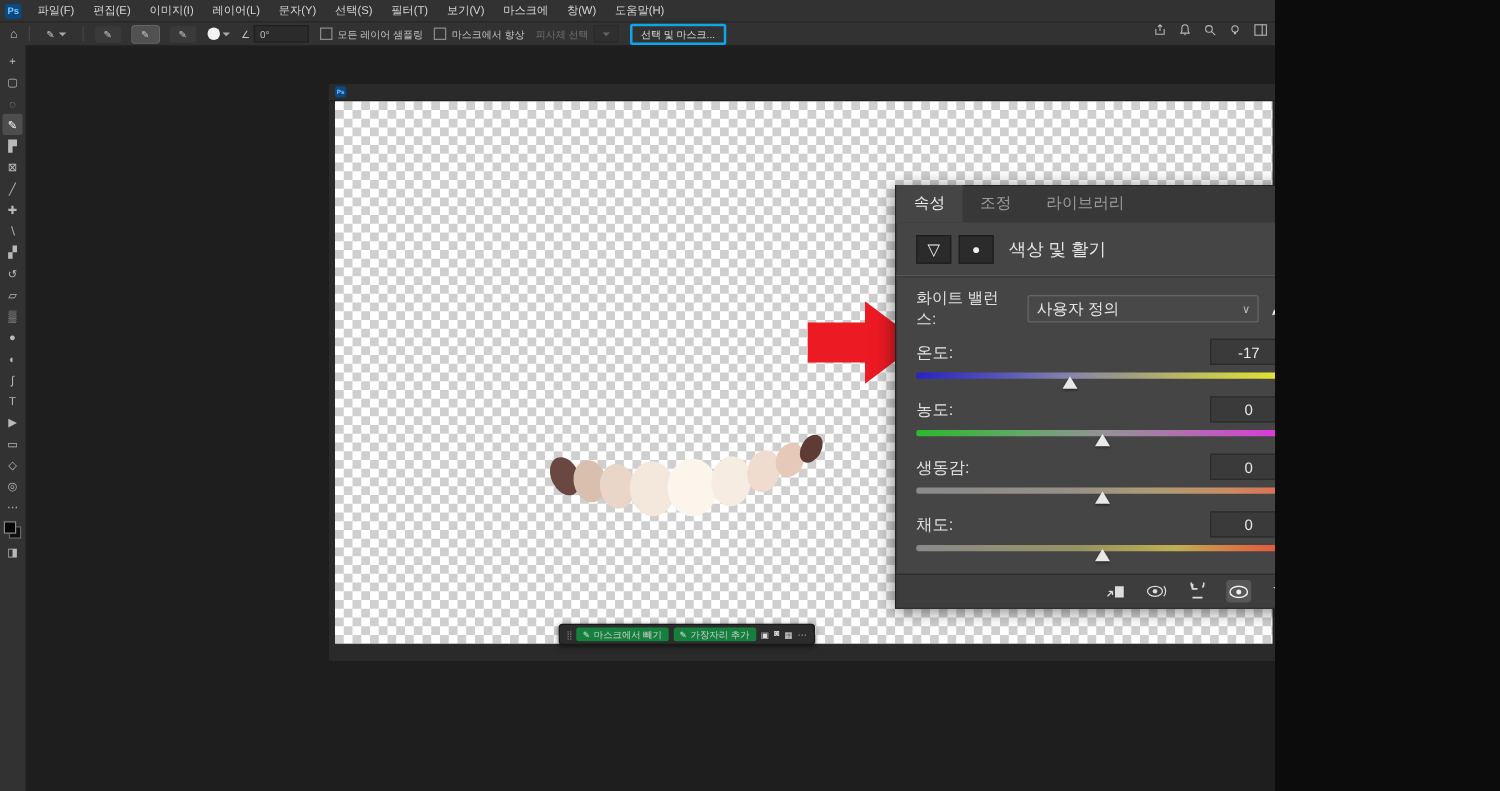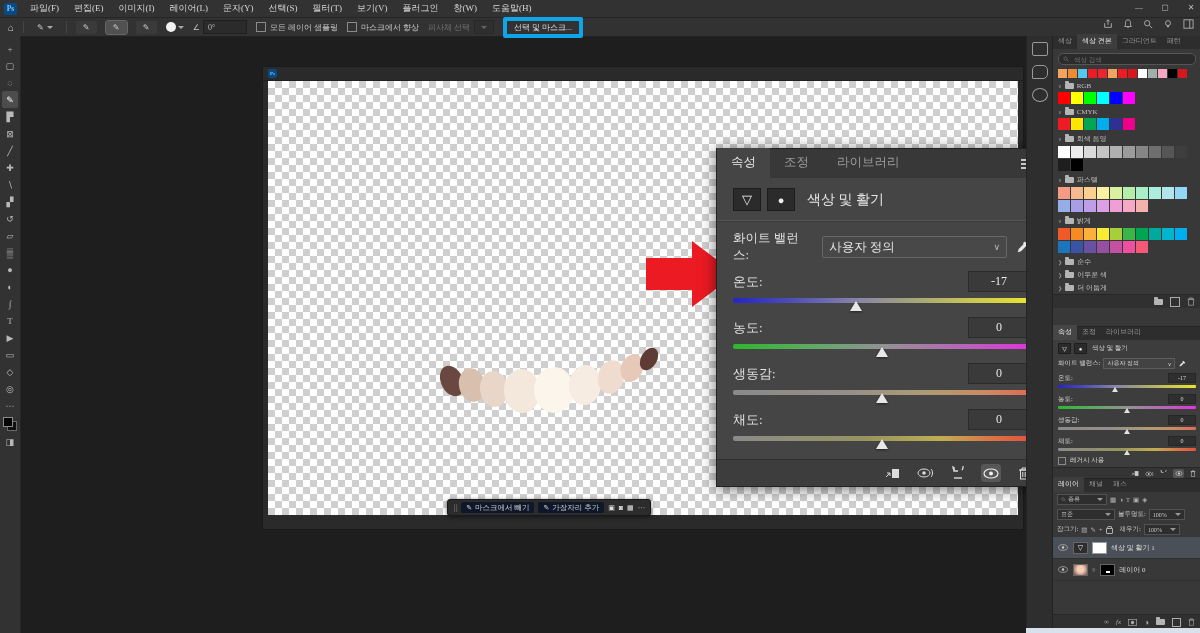--- a/index.html
+++ b/index.html
@@ -1,52 +1,52 @@
 <!DOCTYPE html>
 <html><head>
 <meta charset="utf-8">
 <style>
   html,body{margin:0;padding:0;background:#0c0c0c;}
-  #app{position:relative;width:1200px;height:633px;background:#1e1e1e;overflow:hidden;
-       font-family:Liberation Serif, serif;color:#c9c9c9;-webkit-font-smoothing:antialiased;}
+  #app{position:relative;width:1020px;height:633px;background:#1e1e1e;overflow:hidden;
+       font-family:Liberation Sans, sans-serif;color:#c9c9c9;-webkit-font-smoothing:antialiased;}
   .abs{position:absolute;}
   .flex{display:flex;align-items:center;}
   
   #menubar{left:0;top:0;width:1200px;height:17px;background:#323232;border-bottom:1px solid #262626;font-size:9px;color:#d6d6d6;gap:11px;padding-left:4px;}
   #menubar .mi{padding:0 2px;cursor:default;}
   .ps-badge{width:13px;height:12px;background:#0a4a83;color:#7fc4ff;font-size:7.5px;font-weight:bold;border-radius:2px;display:flex;align-items:center;justify-content:center;}
   #winctl{position:absolute;right:0;top:0;height:16px;display:flex;}
   #winctl span{width:26px;text-align:center;font-size:8px;color:#bbb;line-height:16px;}
   #optionsbar{left:0;top:18px;width:1200px;height:18px;background:#323232;border-bottom:1px solid #222;font-size:8px;gap:9px;padding-left:8px;color:#c4c4c4;}
   .ob-sep{width:1px;height:12px;background:#454545;}
   .ob-btn{height:13px;padding:0 4px;display:flex;align-items:center;gap:3px;border-radius:2px;}
   .ob-btn.mode{width:13px;justify-content:center;background:#3a3a3a;}
   .ob-btn.mode.on{background:#515151;outline:1px solid #666;}
   .caret{width:0;height:0;border-left:3px solid transparent;border-right:3px solid transparent;border-top:3px solid #aaa;display:inline-block;}
   .ob-field{background:#2b2b2b;border:1px solid #1f1f1f;height:12px;padding:0 4px;display:flex;align-items:center;font-size:8px;color:#bbb;}
   .chk{width:8px;height:8px;border:1px solid #8a8a8a;background:transparent;display:inline-block;}
   .disabled{opacity:.42;}
-  .ob-maskbtn{border:4px solid #0ea5e9;border-radius:2px;height:13px;padding:0 7px;display:flex;align-items:center;font-size:8px;color:#ddd;}
+  .ob-maskbtn{border:2px solid #0ea5e9;border-radius:2px;height:13px;padding:0 7px;display:flex;align-items:center;font-size:8px;color:#ddd;}
   #topicons{position:absolute;right:6px;top:19px;display:flex;gap:10px;align-items:center;}
   
   #toolbar{left:0;top:36px;width:20px;height:597px;background:#323232;border-right:1px solid #262626;display:flex;flex-direction:column;align-items:center;padding-top:4px;gap:0;}
   .tool{width:16px;height:17px;display:flex;align-items:center;justify-content:center;font-size:9px;color:#b9b9b9;border-radius:2px;}
   .tool.on{background:#4d4d4d;color:#fff;}
   #fgbg{position:relative;width:14px;height:14px;margin-top:3px;}
   #fgbg .bg{position:absolute;right:0;bottom:0;width:8px;height:8px;background:#101010;border:1px solid #6a6a6a;}
   #fgbg .fg{position:absolute;left:0;top:0;width:8px;height:8px;background:#050505;border:1px solid #8a8a8a;}
   
   #docwin{left:262px;top:66px;width:760px;height:462px;background:#2a2a2a;border:1px solid #1a1a1a;}
   #doctab{height:13px;background:#2a2a2a;display:flex;align-items:center;gap:4px;padding-left:5px;font-size:8px;color:#b5b5b5;border-bottom:1px solid #1f1f1f;}
   #canvas{position:absolute;left:5px;top:14px;right:5px;bottom:14px;
      background-image:conic-gradient(#cfcfcf 25%,#ffffff 0 50%,#cfcfcf 0 75%,#ffffff 0);background-size:14px 14px;}
   #statusbar{position:absolute;left:0;bottom:0;width:100%;height:13px;background:#333;border-top:1px solid #222;display:flex;align-items:center;gap:8px;padding-left:5px;font-size:7.5px;color:#9f9f9f;}
   
   #maskbar{left:447px;top:499px;height:15px;background:#2c2c2c;border:1px solid #191919;border-radius:3px;display:flex;align-items:center;gap:4px;padding:0 5px;font-size:7.5px;color:#ccc;box-shadow:0 1px 4px rgba(0,0,0,.5);}
-  .mb-btn{background:#0f172a;border-radius:2px;height:11px;display:flex;align-items:center;gap:3px;padding:0 5px;}
+  .mb-btn{background:#15803d;border-radius:2px;height:11px;display:flex;align-items:center;gap:3px;padding:0 5px;}
   .mb-ic{font-size:7px;color:#ddd;}
   .grip{color:#777;font-size:7px;letter-spacing:-1px;}
   
   #props{left:716px;top:148px;width:329px;height:337px;background:#454545;border:1px solid #222;box-shadow:0 2px 14px rgba(0,0,0,.55);}
   #props-tabs{height:29px;background:#383838;display:flex;align-items:flex-end;font-size:12.5px;color:#9c9c9c;}
   #props-tabs .tab{padding:6px 14px 7px;}
   #props-tabs .tab.on{background:#454545;color:#ececec;}
   .hamb{margin-left:auto;margin-right:10px;margin-bottom:9px;width:15px;height:10px;background:repeating-linear-gradient(#c9c9c9 0 2px,transparent 2px 4px);}
   #props-body{padding:10px 16px 0;}
   .hdr-ic{width:26px;height:21px;background:#2b2b2b;border:1px solid #1d1d1d;display:flex;align-items:center;justify-content:center;color:#eee;font-size:13px;}
@@ -121,21 +121,21 @@
   <div id="menubar" class="abs flex">
     <span class="ps-badge">Ps</span>
     <span class="mi">파일(F)</span>
     <span class="mi">편집(E)</span>
     <span class="mi">이미지(I)</span>
     <span class="mi">레이어(L)</span>
     <span class="mi">문자(Y)</span>
     <span class="mi">선택(S)</span>
     <span class="mi">필터(T)</span>
     <span class="mi">보기(V)</span>
-    <span class="mi">플러그인</span>
+    <span class="mi">마스크에</span>
     <span class="mi">창(W)</span>
     <span class="mi">도움말(H)</span>
     <div id="winctl">
       <span>—</span>
       <span>▢</span>
       <span>✕</span>
     </div>
   </div>
 
   <div id="optionsbar" class="abs flex">

